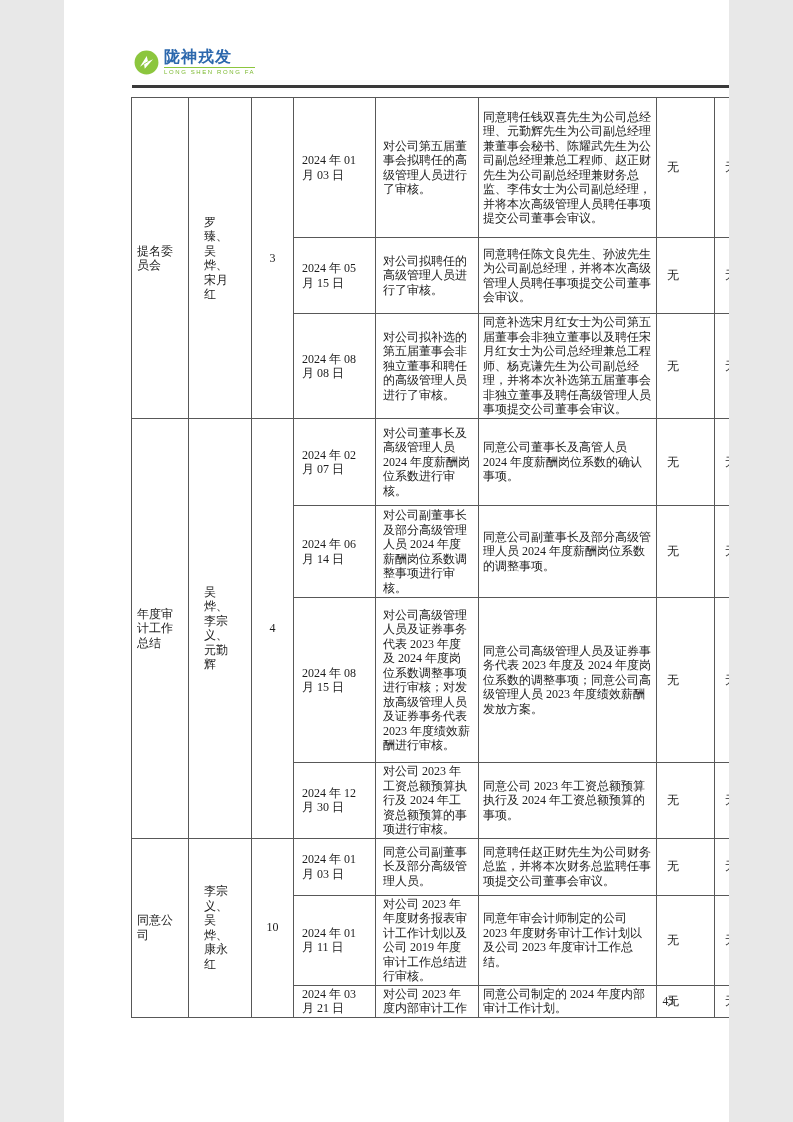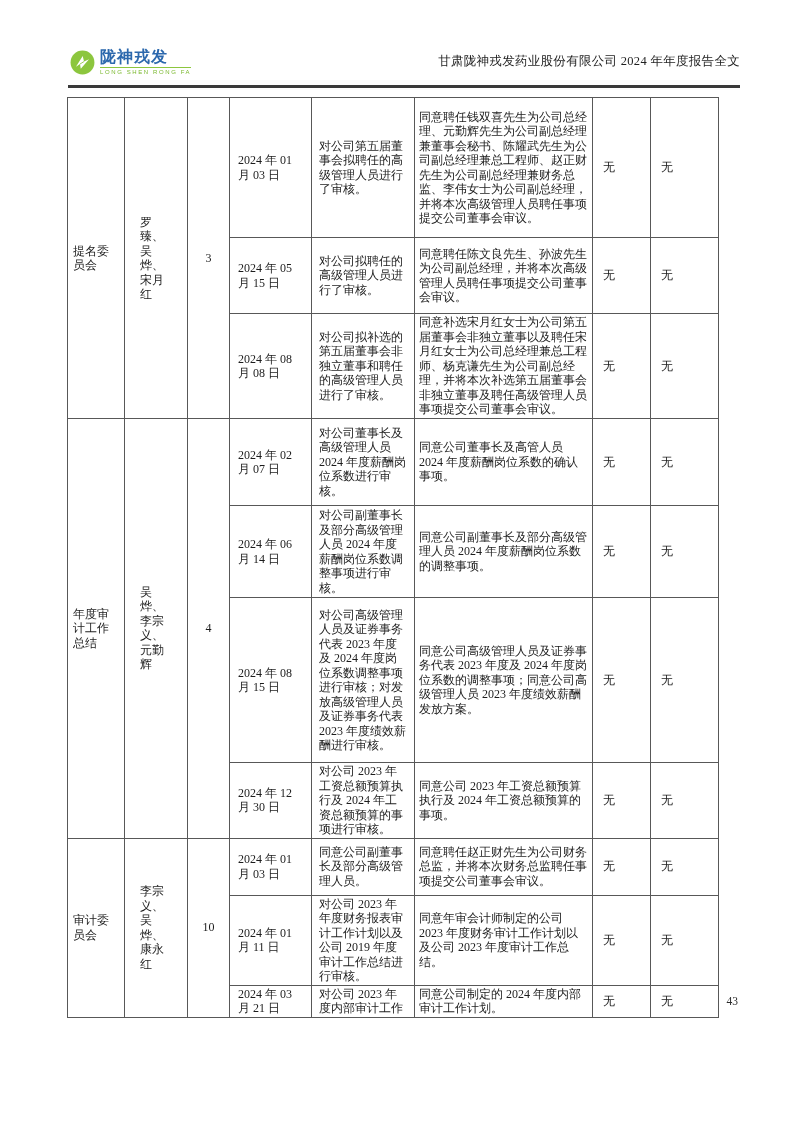--- a/index.html
+++ b/index.html
@@ -1,17 +1,17 @@
 <!DOCTYPE html>
 <html lang="zh"><head>
 <meta charset="utf-8">
 <style>
   html,body{margin:0;padding:0;background:#e8e8e8;}
   .page{
-    position:relative;width:793px;height:1122px;margin:0 auto;background:#ffffff;
+    position:relative;width:665px;height:1122px;margin:0 auto;background:#ffffff;
     font-family:"Liberation Serif","DejaVu Serif",serif;color:#1c1c1c;overflow:hidden;
   }
   
   .brand{position:absolute;left:70px;top:47px;display:flex;align-items:flex-start;}
   .brand-mark{width:25px;height:25px;margin-right:5px;margin-top:3px;}
   .brand-text{display:flex;flex-direction:column;}
   .brand-cn{font-family:"Liberation Sans","DejaVu Sans",sans-serif;font-weight:bold;
     font-size:16px;line-height:19px;color:#2c68ad;letter-spacing:1px;}
   .brand-en{font-family:"Liberation Sans","DejaVu Sans",sans-serif;font-size:6px;
     line-height:7px;color:#7ab82e;letter-spacing:1.6px;border-top:1px solid #8cc63e;
@@ -44,21 +44,20 @@
       <circle cx="13" cy="13" r="12.4" fill="#8cc63e"></circle>
       <path d="M6.2 17.5 L13.2 6.2 L14.6 12.0 L19.8 9.6 L11.2 19.6 L10.4 14.6 Z" fill="#ffffff"></path>
       <path d="M10.4 14.6 L14.6 12.0" stroke="#8cc63e" stroke-width="0.9" fill="none"></path>
     </svg>
     <div class="brand-text">
       <div class="brand-cn">陇神戎发</div>
       <div class="brand-en">LONG SHEN RONG FA</div>
     </div>
   </div>
 
-  <div class="doc-title">甘肃陇神戎发药业股份有限公司 2024 年年度报告全文</div>
   <div class="header-rule"></div>
 
   <table class="committee">
     <colgroup>
       <col style="width:57px">
         <col style="width:63px">
         <col style="width:42px">
       <col style="width:82px">
         <col style="width:103px">
         <col style="width:178px">
@@ -122,21 +121,21 @@
       </tr>
       <tr style="height:74px">
         <td class="c-date">2024 年 12 月 30 日</td>
         <td class="c-desc">对公司 2023 年工资总额预算执行及 2024 年工资总额预算的事项进行审核。</td>
         <td class="c-opinion">同意公司 2023 年工资总额预算执行及 2024 年工资总额预算的事项。</td>
         <td class="c-no">无</td>
         <td class="c-no">无</td>
       </tr>
 
       <tr style="height:57px">
-        <td class="c-committee" rowspan="3">审计委员会</td>
+        <td class="c-committee" rowspan="3">同意公司</td>
         <td class="c-members" rowspan="3">李宗义、
 吴烨、
 康永红</td>
         <td class="c-count" rowspan="3">10</td>
         <td class="c-date">2024 年 01 月 03 日</td>
         <td class="c-desc">同意公司副董事长及部分高级管理人员。</td>
         <td class="c-opinion">同意聘任赵正财先生为公司财务总监，并将本次财务总监聘任事项提交公司董事会审议。</td>
         <td class="c-no">无</td>
         <td class="c-no">无</td>
       </tr>

